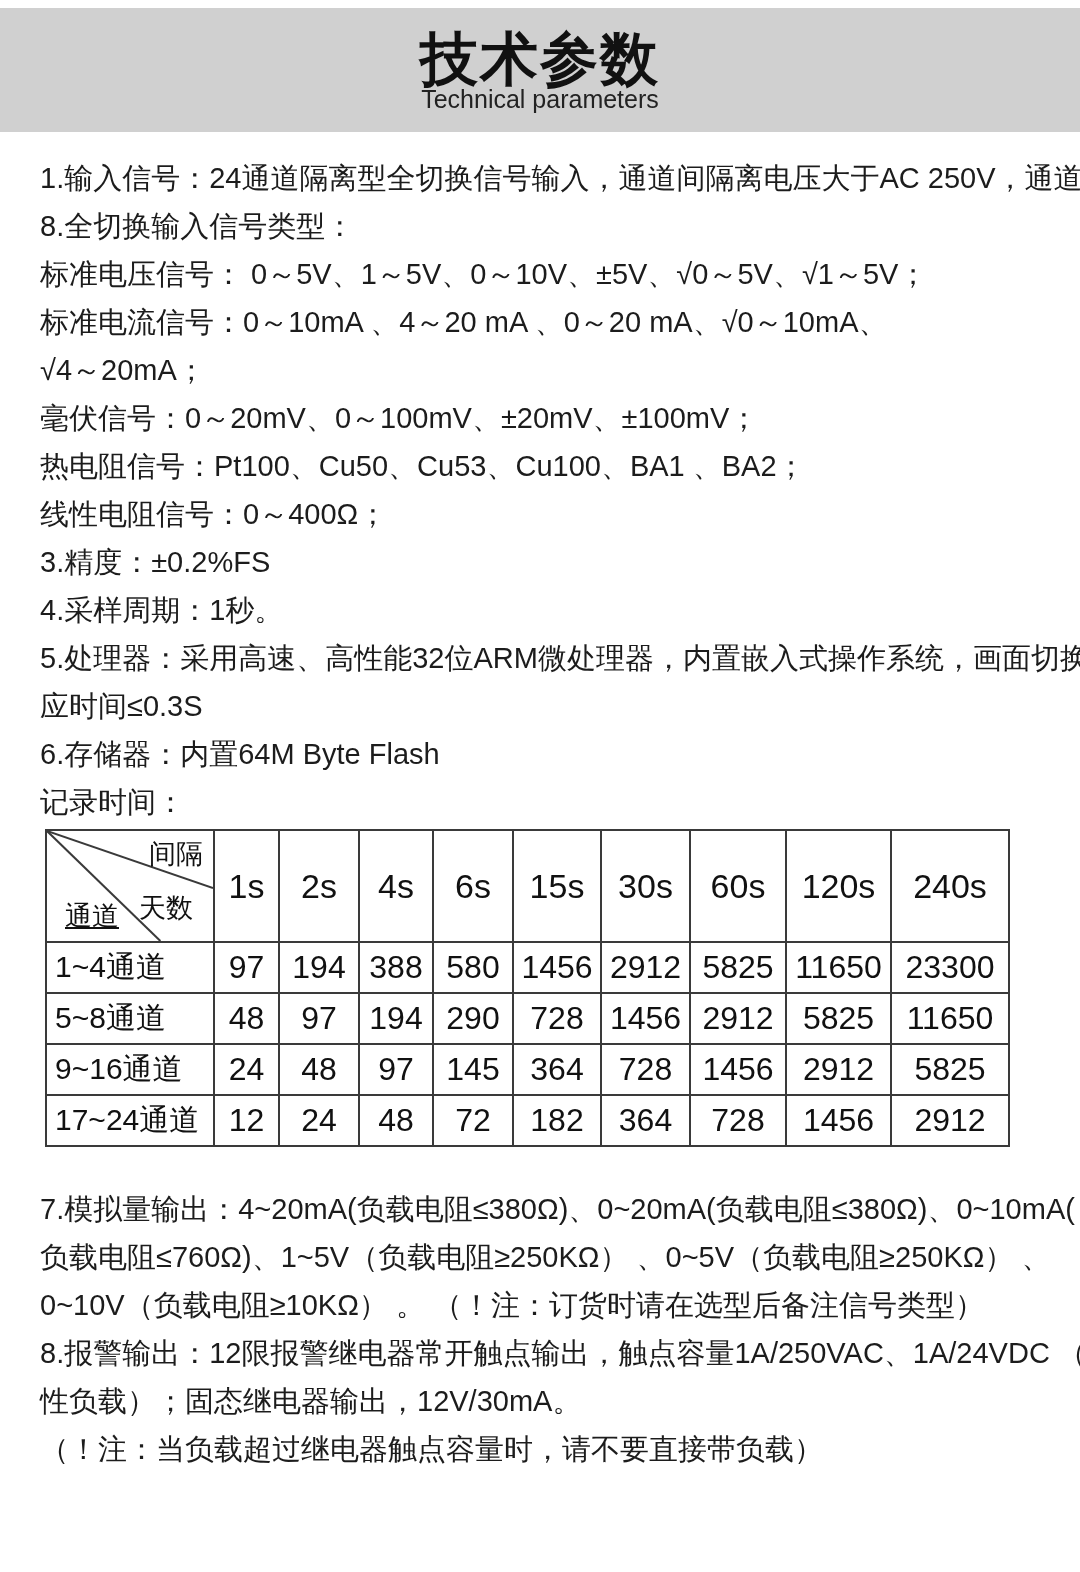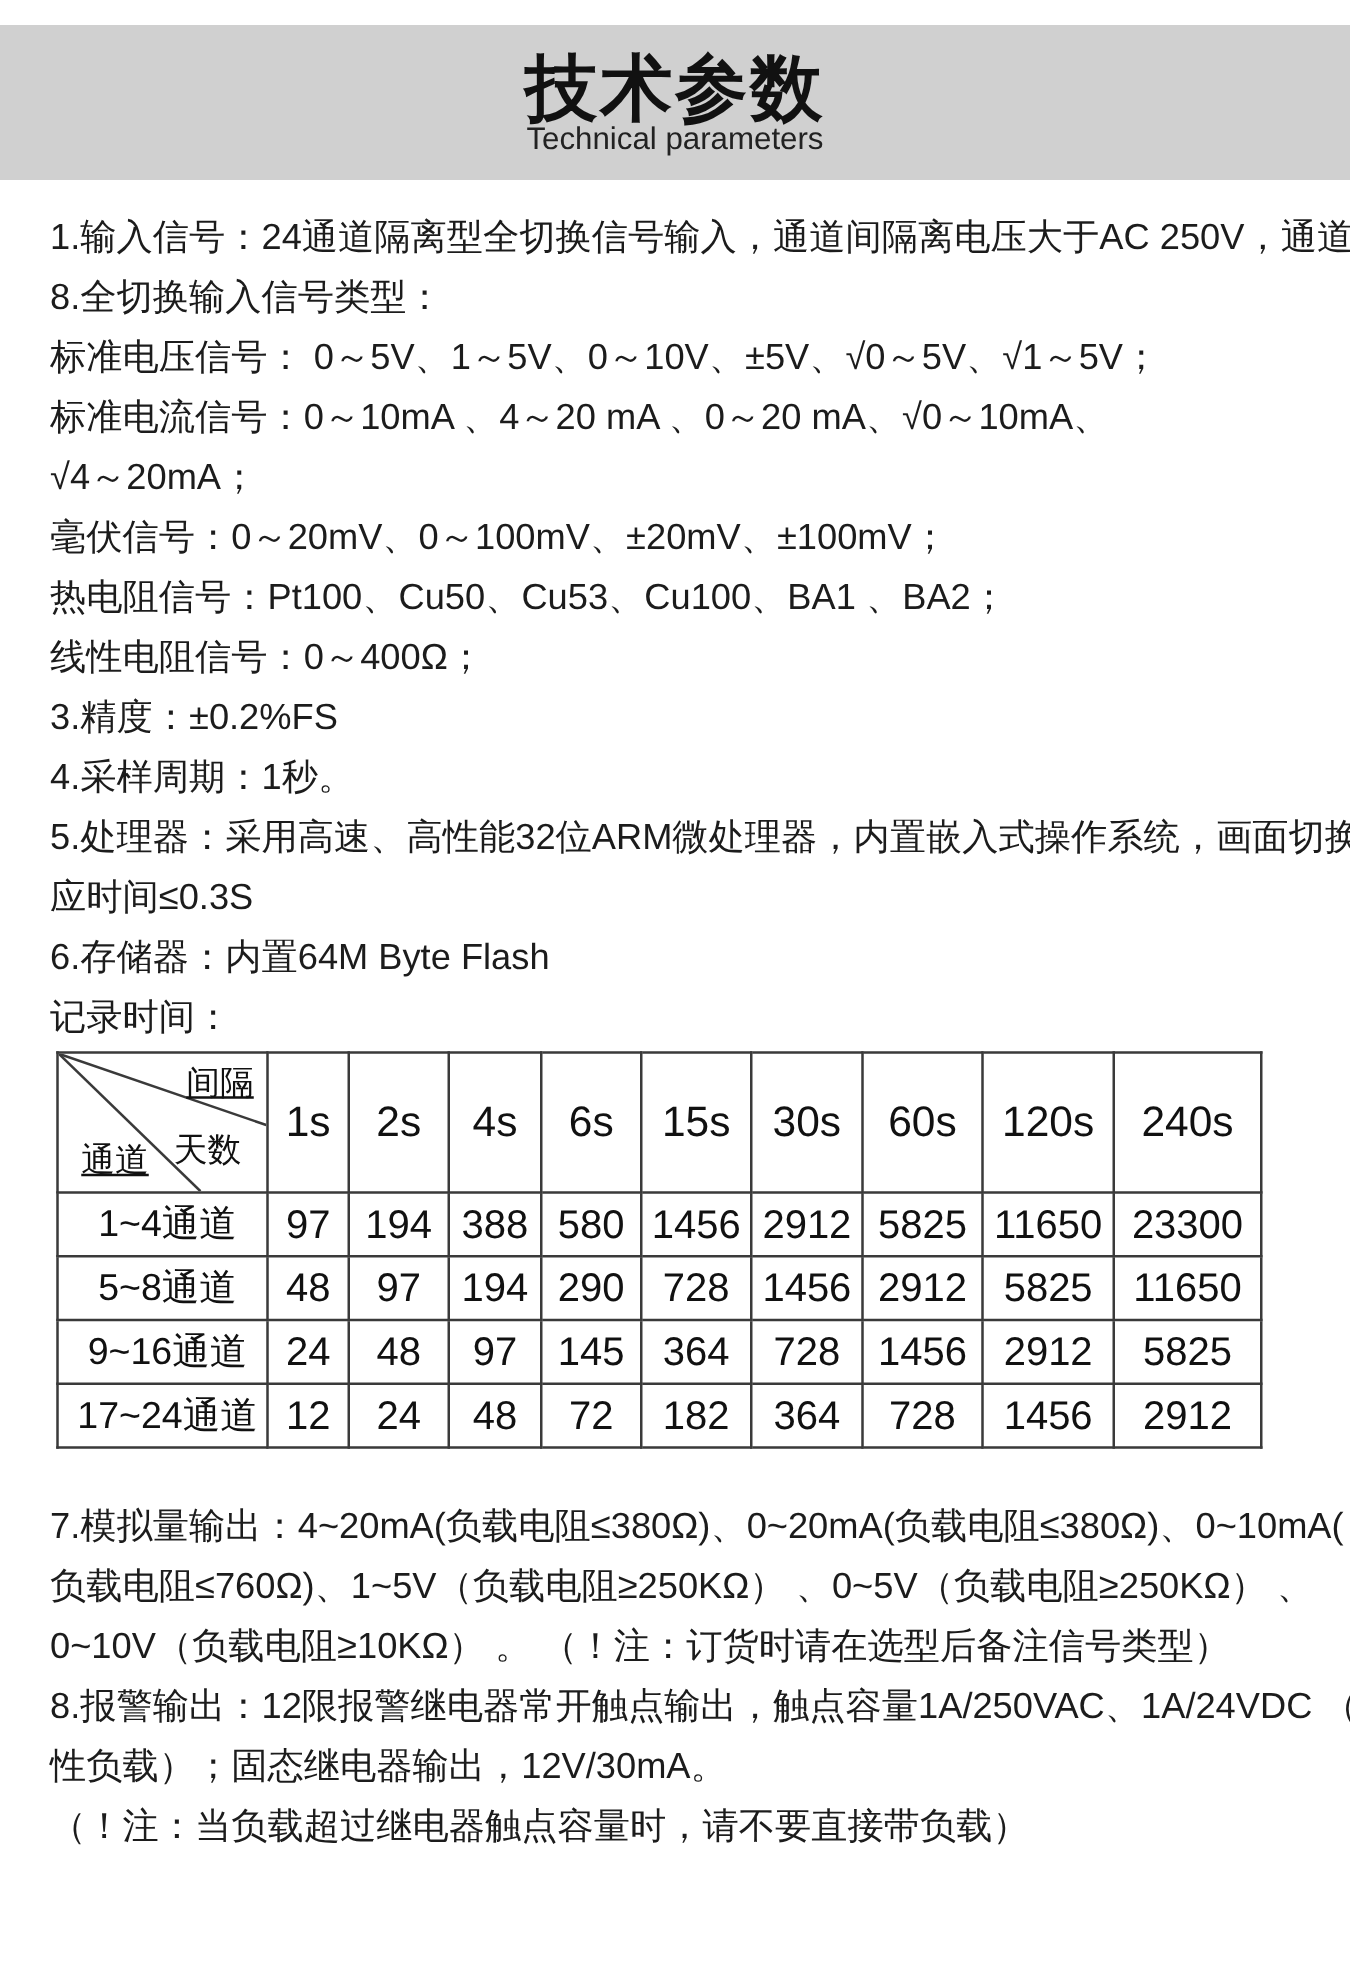--- a/index.html
+++ b/index.html
@@ -8,21 +8,21 @@
     width: 1080px;
     height: 1572px;
     overflow: hidden;
     font-family: "Liberation Sans", "DejaVu Sans", sans-serif;
     color: #1c1c1c;
   }
   .page { width: 1080px; height: 1572px; position: relative; }
 
   
   .band {
-    margin-top: 20px;
+    margin-top: 8px;
     width: 1080px;
     height: 124px;
     background: #d0d0d0;
     text-align: center;
     padding-top: 22px;
   }
   .band h1 {
     font-size: 58px;
     line-height: 58px;
     font-weight: bold;
@@ -57,30 +57,30 @@
   }
   table.rec td {
     border: 2px solid #3a3a3a;
     text-align: center;
     vertical-align: middle;
     font-size: 32px;
     color: #111;
     background: #fff;
   }
   table.rec tr.head td { height: 112px; font-size: 34px; }
-  table.rec tr.data td { height: 51px; text-align: center; }
+  table.rec tr.data td { height: 51px; }
   table.rec td.rowlabel {
     text-align: left;
     padding-left: 8px;
     font-size: 30px;
   }
   td.corner { position: relative; padding: 0; }
   td.corner svg { position: absolute; left: 0; top: 0; width: 100%; height: 100%; }
   td.corner .c-lab { position: absolute; font-size: 27px; color: #111; line-height: 1; }
-  .c-interval { top: 10px; right: 10px; text-decoration: underline; }
+  .c-interval { top: 10px; right: 10px; }
   .c-days   { top: 64px; left: 92px; }
   .c-channel { top: 72px; left: 18px; text-decoration: underline; }
 </style>
 </head>
 <body>
 
 <div class="page">
 
   <header class="band">
     <h1>技术参数</h1>

